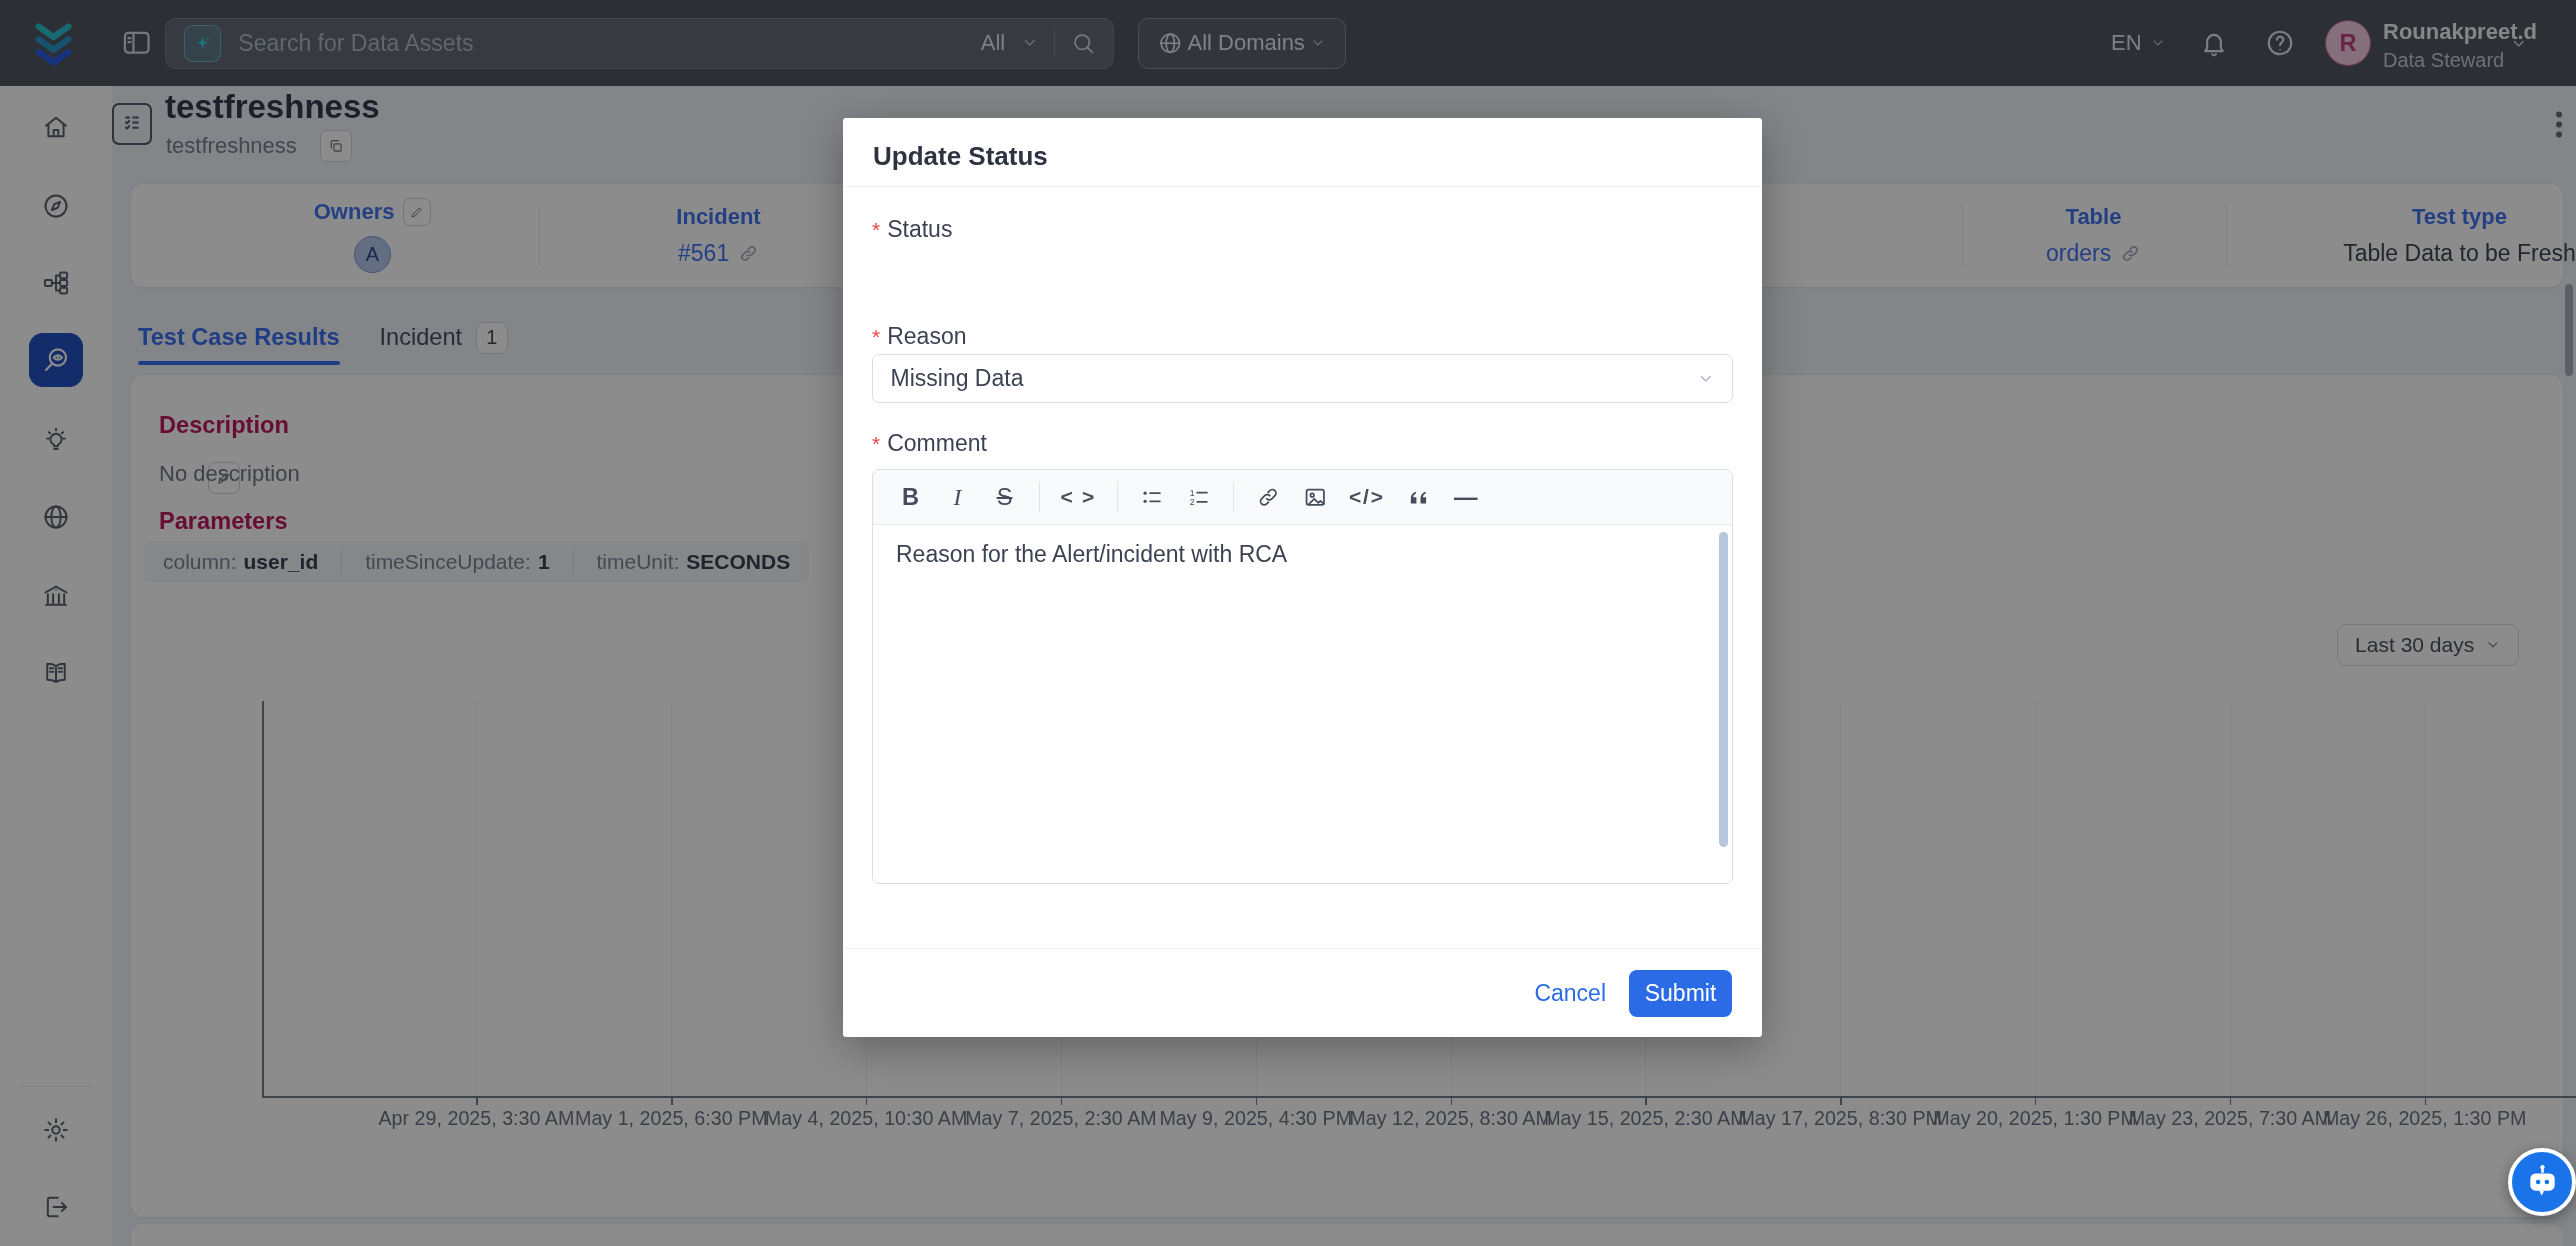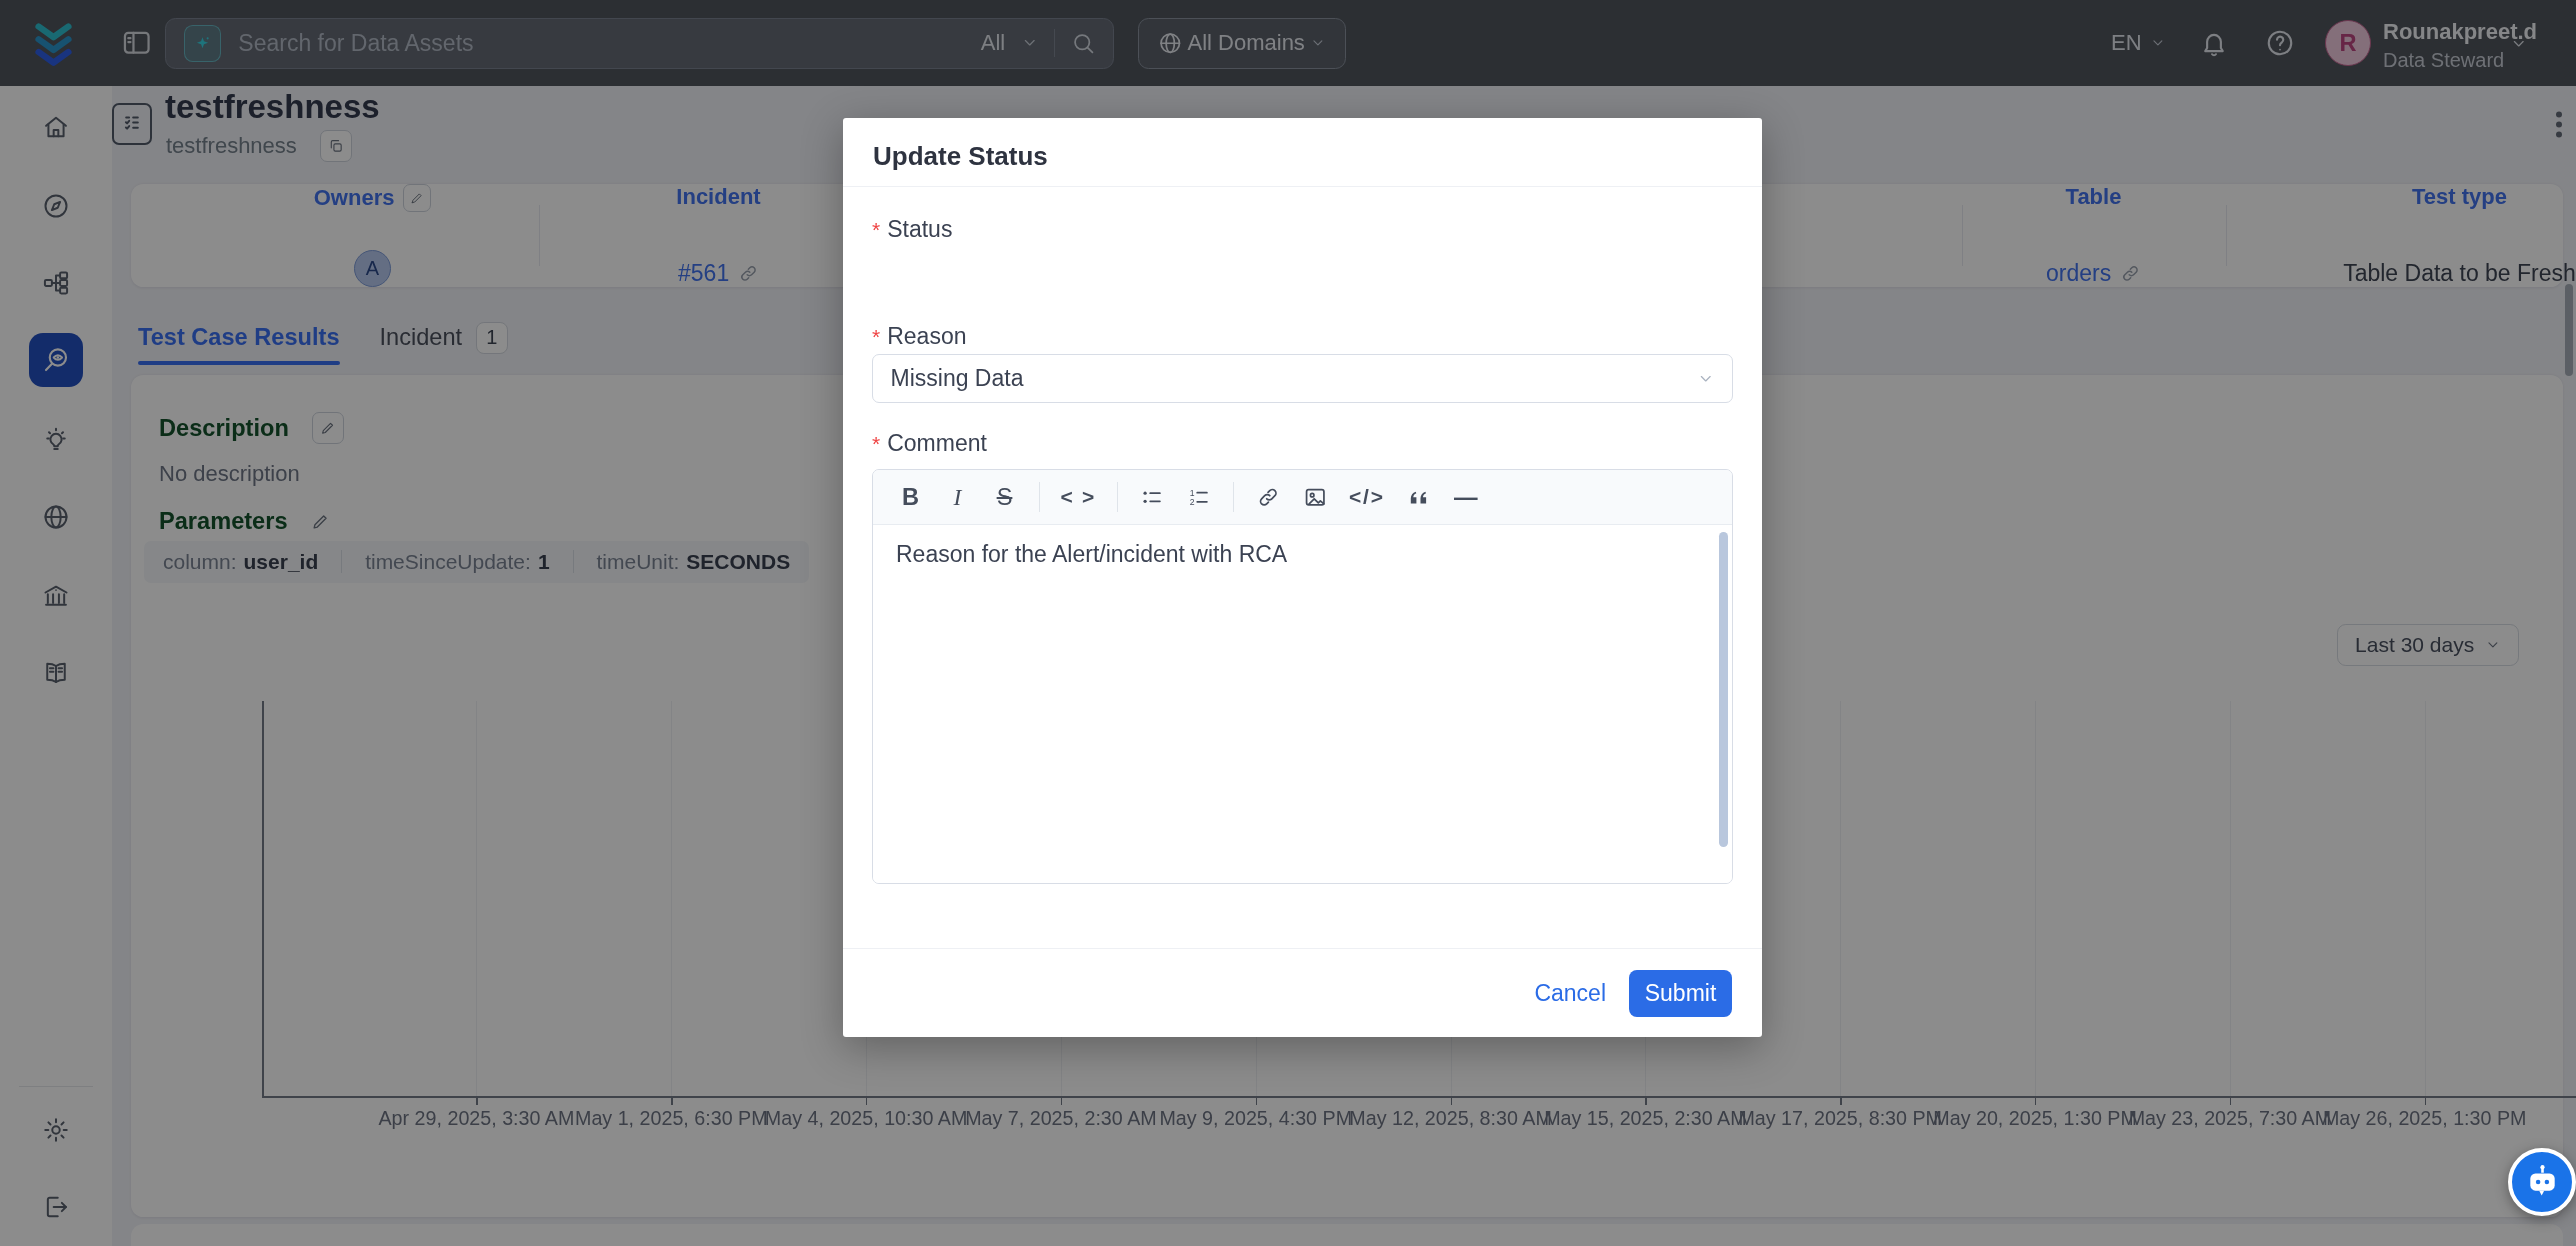--- a/index.html
+++ b/index.html
@@ -29,39 +29,39 @@
 
   
   .title-icon{position:absolute;left:112px;top:103px;width:40px;height:42px;border:2.2px solid #525b6b;border-radius:7px;color:#525b6b;display:flex;align-items:center;justify-content:center;box-sizing:border-box;}
   #page-title{position:absolute;left:165px;top:88px;font-size:33px;font-weight:700;color:#333b4f;}
   #page-subtitle{position:absolute;left:166px;top:133px;font-size:22px;color:#75818c;}
   .mini-box{display:inline-flex;align-items:center;justify-content:center;width:30px;height:30px;border:0.9px solid #ced4dd;border-radius:7px;color:#6b7380;background:#fff;}
   #kebab{position:absolute;left:2544px;top:107px;color:#646c79;}
 
   
   #summary-card{position:absolute;left:131px;top:184px;width:2432px;height:103px;background:#fff;border-radius:12.3px;box-shadow:0 0.9px 2.6px rgba(20,30,60,.08);}
-  .sum-col{position:absolute;top:0;height:103px;display:flex;flex-direction:column;align-items:center;justify-content:space-between;gap:10px;}
+  .sum-col{position:absolute;top:0;height:103px;display:flex;flex-direction:column;align-items:center;justify-content:center;gap:10px;}
   .sum-label{color:#4273ee;font-size:22px;font-weight:600;display:flex;align-items:center;gap:8.8px;}
   .sum-value{font-size:23px;display:flex;align-items:center;gap:8.8px;}
   .sum-divider{position:absolute;top:21px;width:0.9px;height:61px;background:#e8eaf0;}
   .avatar-a{width:37px;height:37px;border-radius:50%;background:#b7c9ef;border:1.3px solid #7d9bd8;color:#2c4a8a;font-size:20px;display:flex;align-items:center;justify-content:center;box-sizing:border-box;}
   .link-blue{color:#4273ee;}
   .chain{color:#98a0ad;}
 
   
   #tabs{position:absolute;left:138px;top:322px;display:flex;align-items:center;gap:40px;}
   .tab{font-size:23.6px;display:flex;align-items:center;gap:14px;padding-bottom:12.3px;position:relative;}
   .tab.active{color:#3a6ff2;font-weight:700;}
   .tab.active:after{content:"";position:absolute;left:0;right:0;bottom:-1.8px;height:4.4px;border-radius:2.6px;background:#3a6ff2;}
   .tab.plain{color:#4b515e;}
   .tab-badge{min-width:31.5px;height:31.5px;border:0.9px solid #d3d8e0;border-radius:7.9px;background:#fff;color:#3f4654;font-size:20px;display:flex;align-items:center;justify-content:center;padding:0 7px;box-sizing:border-box;}
 
   
   #main-card{position:absolute;left:131px;top:375px;width:2432px;height:842px;background:#fff;border-radius:12.3px;box-shadow:0 0.9px 2.6px rgba(20,30,60,.08);}
-  .sec-head{font-size:23.6px;font-weight:700;color:#14532d;display:flex;align-items:center;gap:23px;}
+  .sec-head{font-size:23.6px;font-weight:700;color:#be185d;display:flex;align-items:center;gap:23px;flex-direction:column;}
   #param-pill{position:absolute;left:13px;top:166px;display:flex;align-items:center;gap:23px;background:#f4f6f9;border-radius:7px;padding:8.8px 19px;font-size:21px;}
   .pk{color:#7b8494;}
   .pv{color:#3a4150;font-weight:700;margin-left:7px;}
   .p-div{width:0.9px;height:23px;background:#d9dee6;}
   #range-pill{position:absolute;right:44px;top:249px;height:40px;border:0.9px solid #d7dce3;border-radius:8.8px;display:flex;align-items:center;gap:10.5px;padding:0 17.5px;font-size:21px;color:#4a5160;background:#fff;}
 
   
   #plot{position:absolute;left:131px;top:326px;width:2267px;height:397px;}
   .gridline{position:absolute;top:0;bottom:0;width:0.9px;background:#eef0f4;}
   #yaxis{position:absolute;left:0;top:0;bottom:0;width:1.8px;background:#737b87;}

